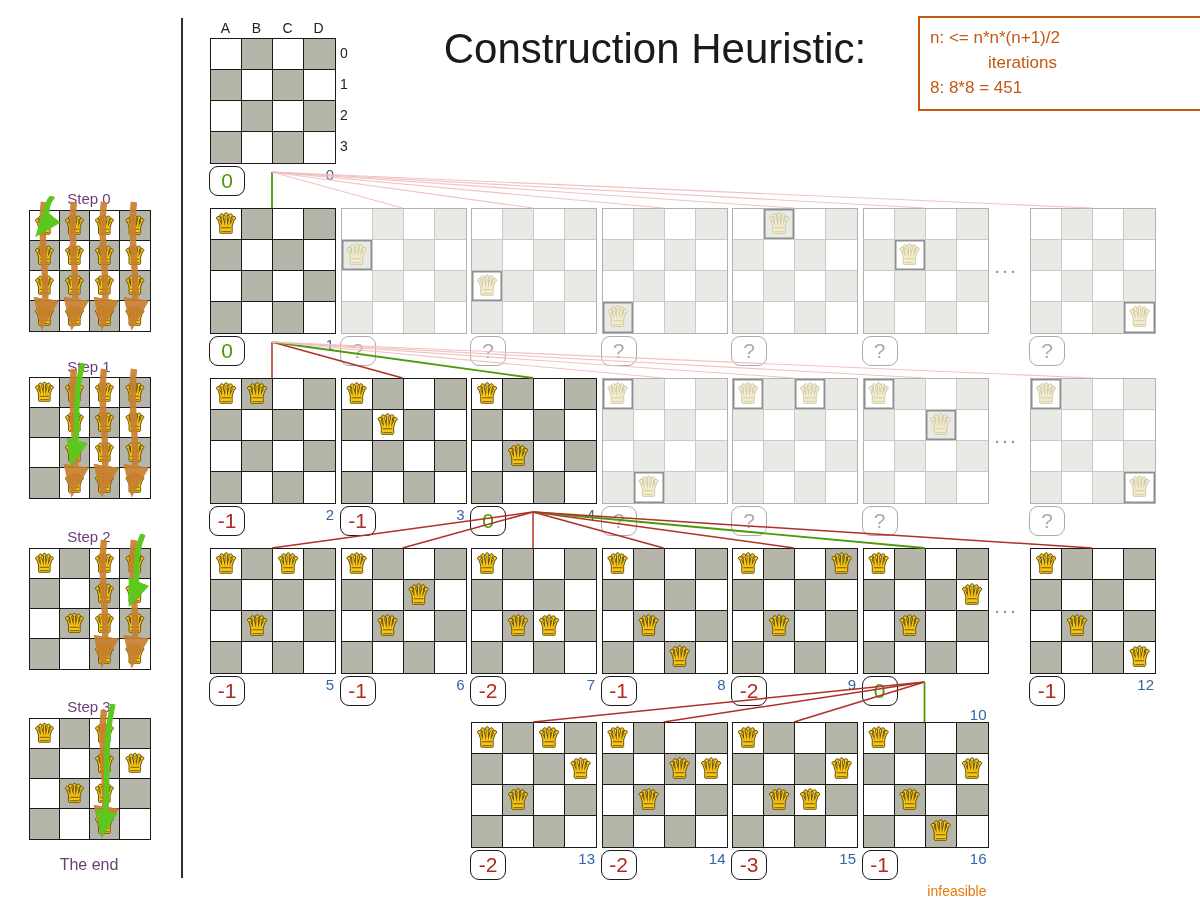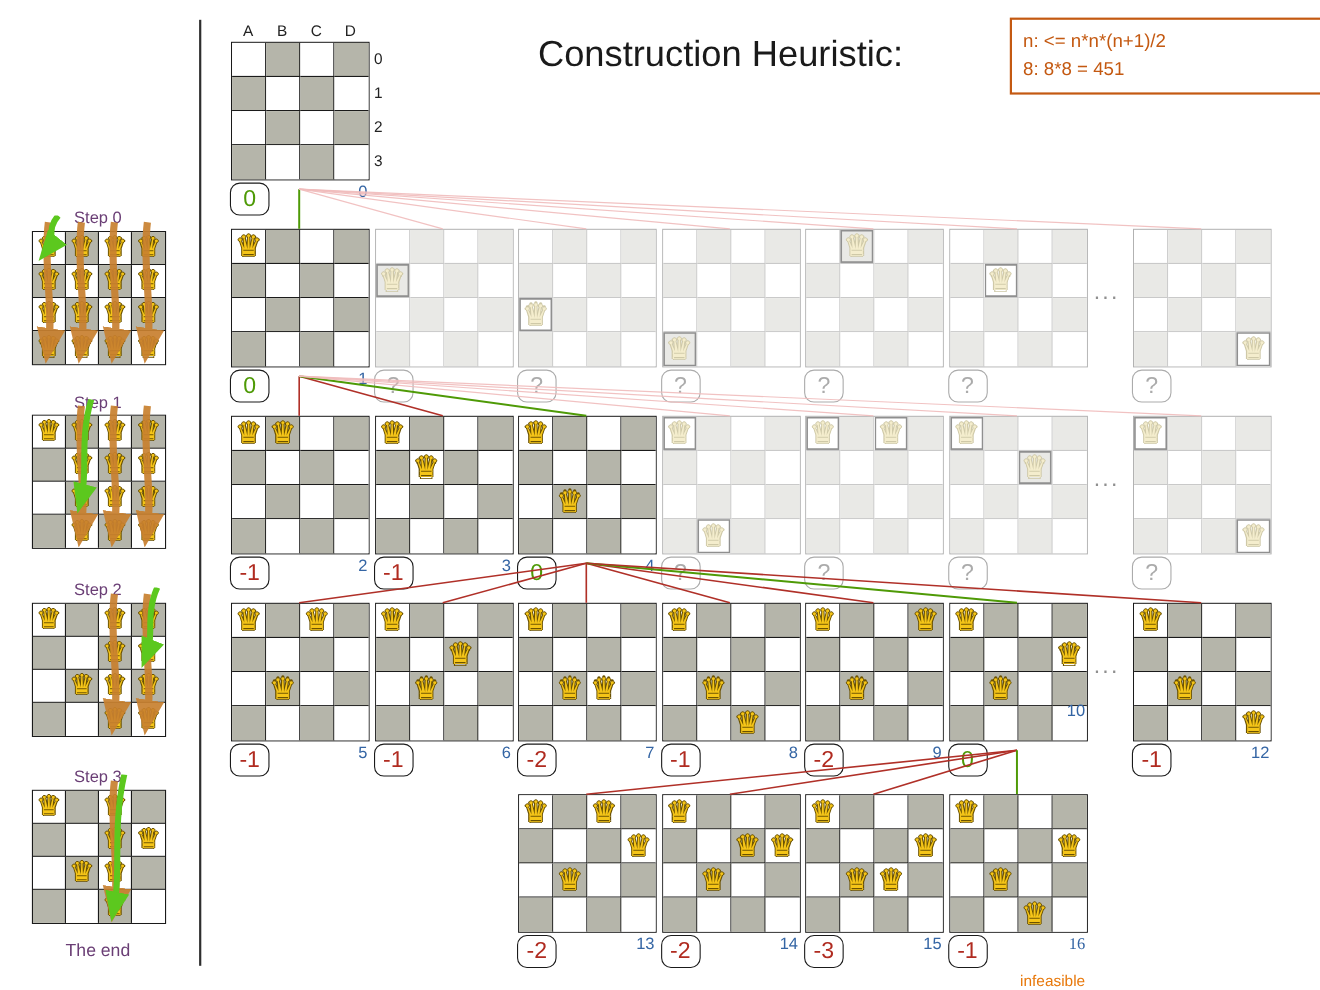--- a/index.html
+++ b/index.html
@@ -2,21 +2,21 @@
 <html><head>
 <meta charset="utf-8">
 <style>
   html,body{margin:0;padding:0;background:#fff;}
   #stage{position:relative;width:1200px;height:900px;background:#fff;overflow:hidden;
          font-family:"Liberation Sans",sans-serif;}
   .abs{position:absolute;}
   
   .caption{left:8px;top:34px;width:155px;text-align:center;color:#6a3e75;font-size:20px;line-height:24px;}
   .title-block{left:395px;top:28px;width:520px;text-align:center;color:#1a1a1a;}
-  .title-line{font-size:33px;line-height:42px;}
+  .title-line{font-size:42px;line-height:42px;}
   .subtitle{font-size:20px;line-height:30px;margin-top:2px;}
   .infobox{left:918px;top:16px;width:262px;border:2px solid #c45911;color:#c45911;
            font-size:17px;line-height:25px;padding:7px 10px 9px 10px;}
   .infobox .indent{padding-left:58px;}
   .separator{left:181px;top:18px;width:2px;height:860px;background:#2e2e2e;}
   .step-label{width:120px;text-align:center;color:#6a3e75;font-size:15px;}
   .end-label{left:29px;top:856px;width:120px;text-align:center;color:#6a3e75;font-size:16px;}
   .infeasible{width:124px;text-align:right;color:#e8780a;font-size:14px;}
   .dots{width:44px;text-align:center;color:#8f8f8f;font-size:21px;letter-spacing:2px;}
   
@@ -278,20 +278,21 @@
   <div class="abs end-label">The end</div>
 
   <div class="abs separator"></div>
 
   <div class="abs title-block">
     <div class="title-line">Construction Heuristic:</div>
   </div>
 
   <div class="abs infobox">
     <div>n: &lt;= n*n*(n+1)/2</div>
+    <div class="indent">iterations</div>
     <div>8: 8*8 = 451</div>
   </div>
 
   <div id="tree">
       <div class="board" style="left: 210px; top: 38px; grid-template-columns: repeat(4, 31px); grid-template-rows: repeat(4, 31px);">
         <div class="cell"></div>
         <div class="cell dark"></div>
         <div class="cell"></div>
         <div class="cell dark last-c"></div>
         <div class="cell dark"></div>
@@ -779,21 +780,21 @@
           <span class="q">♛</span>
         </div>
         <div class="cell"></div>
         <div class="cell dark last-c"></div>
         <div class="cell dark last-r"></div>
         <div class="cell last-r"></div>
         <div class="cell dark last-r"></div>
         <div class="cell last-c last-r"></div>
       </div>
       <div class="score selected" style="left: 861.5px; top: 676px;">0</div>
-      <div class="idx" style="left: 938.5px; top: 639px;">10</div>
+      <div class="idx" style="left: 938.5px; top: 707px;">10</div>
       <div class="board" style="left: 1030px; top: 548px; grid-template-columns: repeat(4, 31px); grid-template-rows: repeat(4, 31px);">
         <div class="cell">
           <span class="q">♛</span>
         </div>
         <div class="cell dark"></div>
         <div class="cell"></div>
         <div class="cell dark last-c"></div>
         <div class="cell dark"></div>
         <div class="cell"></div>
         <div class="cell dark"></div>
@@ -918,21 +919,21 @@
         <div class="cell"></div>
         <div class="cell dark last-c"></div>
         <div class="cell dark last-r"></div>
         <div class="cell last-r"></div>
         <div class="cell dark last-r">
           <span class="q">♛</span>
         </div>
         <div class="cell last-c last-r"></div>
       </div>
       <div class="score bad" style="left: 861.5px; top: 850px;">-1</div>
-      <div class="idx" style="left: 938.5px; top: 851px; font-family: Liberation Serif, serif;">16</div>
+      <div class="idx" style="left: 938.5px; top: 851px;">16</div>
       <div class="abs infeasible" style="left: 862.5px; top: 883px; text-align: right;">infeasible</div>
     </div>
 
   <svg id="edges" class="overlay" width="1200" height="900">
       <line x1="272" y1="172" x2="272" y2="208" stroke="#4e9a06" stroke-width="1.8" opacity="1"></line>
       <line x1="272" y1="172" x2="402.5" y2="208" stroke="#f0bcbc" stroke-width="1.1" opacity="0.9"></line>
       <line x1="272" y1="172" x2="533" y2="208" stroke="#f0bcbc" stroke-width="1.1" opacity="0.9"></line>
       <line x1="272" y1="172" x2="663.5" y2="208" stroke="#f0bcbc" stroke-width="1.1" opacity="0.9"></line>
       <line x1="272" y1="172" x2="794" y2="208" stroke="#f0bcbc" stroke-width="1.1" opacity="0.9"></line>
       <line x1="272" y1="172" x2="924.5" y2="208" stroke="#f0bcbc" stroke-width="1.1" opacity="0.9"></line>

